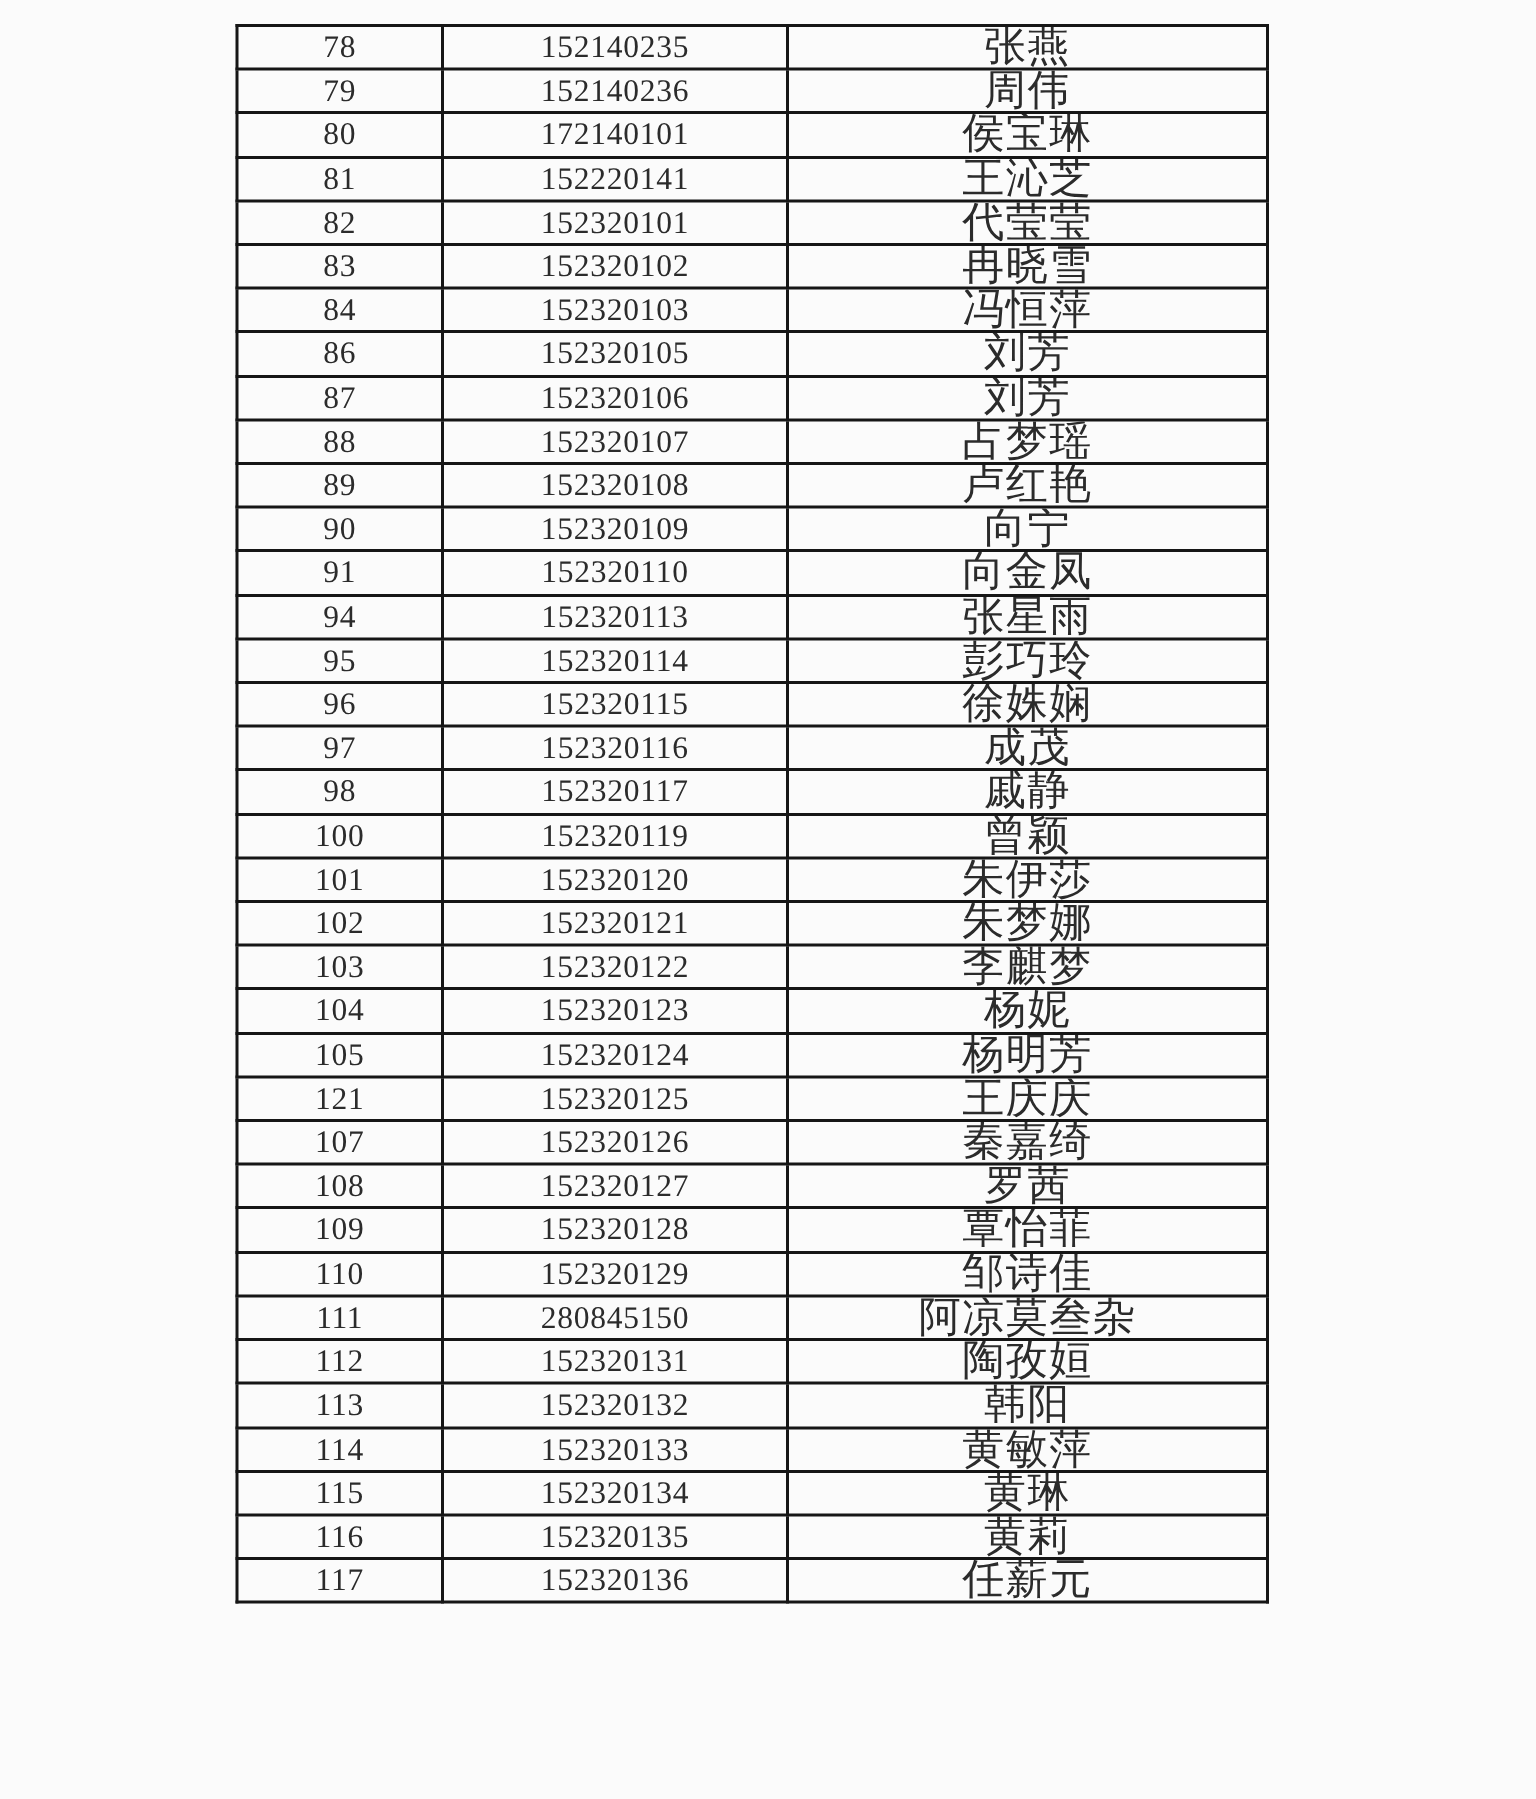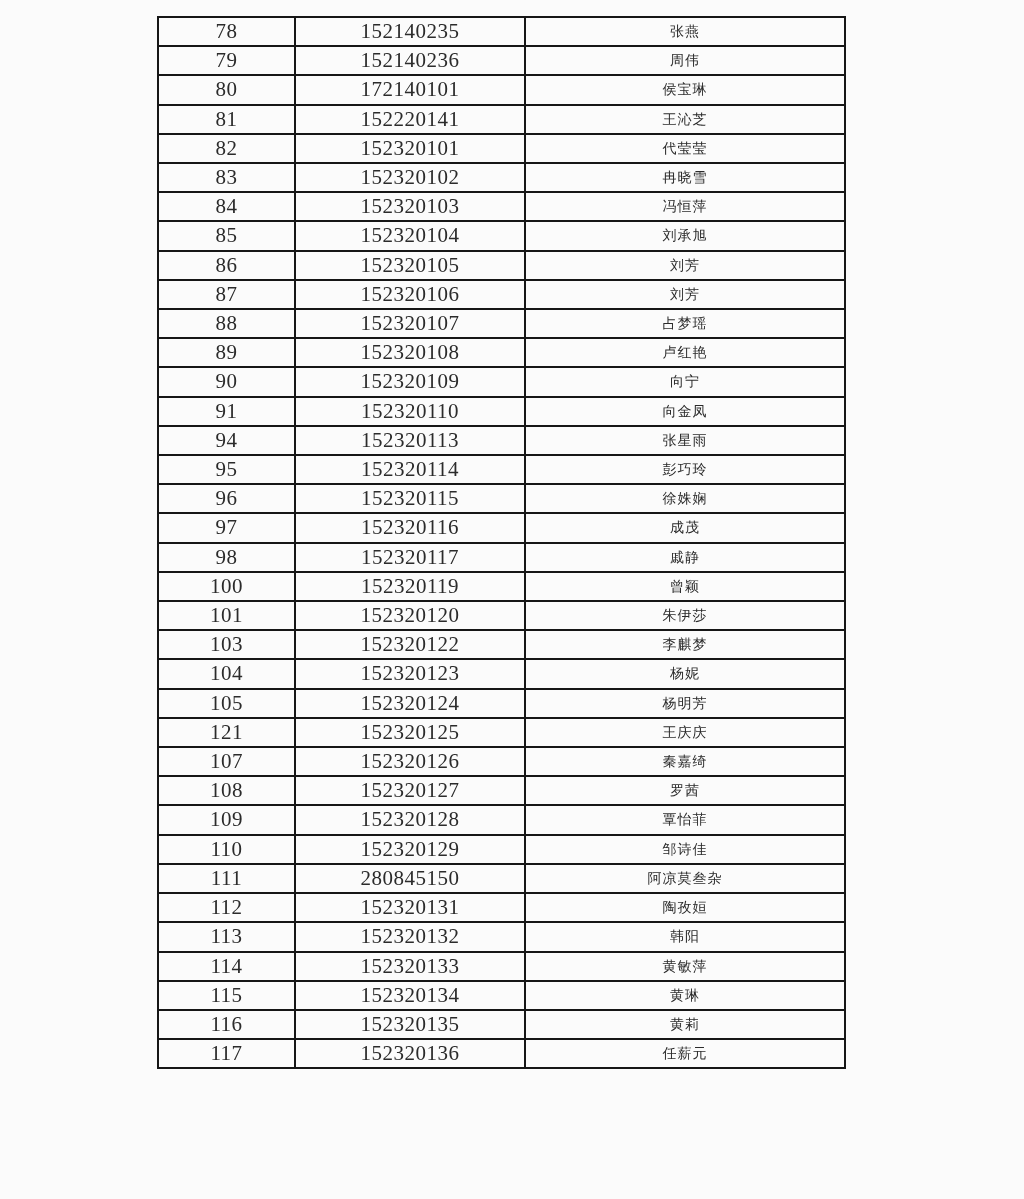--- a/index.html
+++ b/index.html
@@ -38,21 +38,21 @@
     text-align: center;
     vertical-align: middle;
     font-size: 21px;
     line-height: 27.2px;
     color: #2b2b2b;
     letter-spacing: 0.5px;
     white-space: nowrap;
     overflow: hidden;
   }
   table.roster td.sname {
-    font-size: 14px;
+    font-size: 28px;
     letter-spacing: 1px;
   }
 </style>
 </head>
 <body>
 
 <div class="page">
   <table class="roster">
     <colgroup>
       <col class="c1">
@@ -89,25 +89,20 @@
     <td class="num">83</td>
     <td class="sid">152320102</td>
     <td class="sname">冉晓雪</td>
   </tr>
         <tr>
     <td class="num">84</td>
     <td class="sid">152320103</td>
     <td class="sname">冯恒萍</td>
   </tr>
         <tr>
-    <td class="num">85</td>
-    <td class="sid">152320104</td>
-    <td class="sname">刘承旭</td>
-  </tr>
-        <tr>
     <td class="num">86</td>
     <td class="sid">152320105</td>
     <td class="sname">刘芳</td>
   </tr>
         <tr>
     <td class="num">87</td>
     <td class="sid">152320106</td>
     <td class="sname">刘芳</td>
   </tr>
         <tr>
@@ -157,20 +152,25 @@
   </tr>
         <tr>
     <td class="num">100</td>
     <td class="sid">152320119</td>
     <td class="sname">曾颖</td>
   </tr>
         <tr>
     <td class="num">101</td>
     <td class="sid">152320120</td>
     <td class="sname">朱伊莎</td>
+  </tr>
+        <tr>
+    <td class="num">102</td>
+    <td class="sid">152320121</td>
+    <td class="sname">朱梦娜</td>
   </tr>
         <tr>
     <td class="num">103</td>
     <td class="sid">152320122</td>
     <td class="sname">李麒梦</td>
   </tr>
         <tr>
     <td class="num">104</td>
     <td class="sid">152320123</td>
     <td class="sname">杨妮</td>

